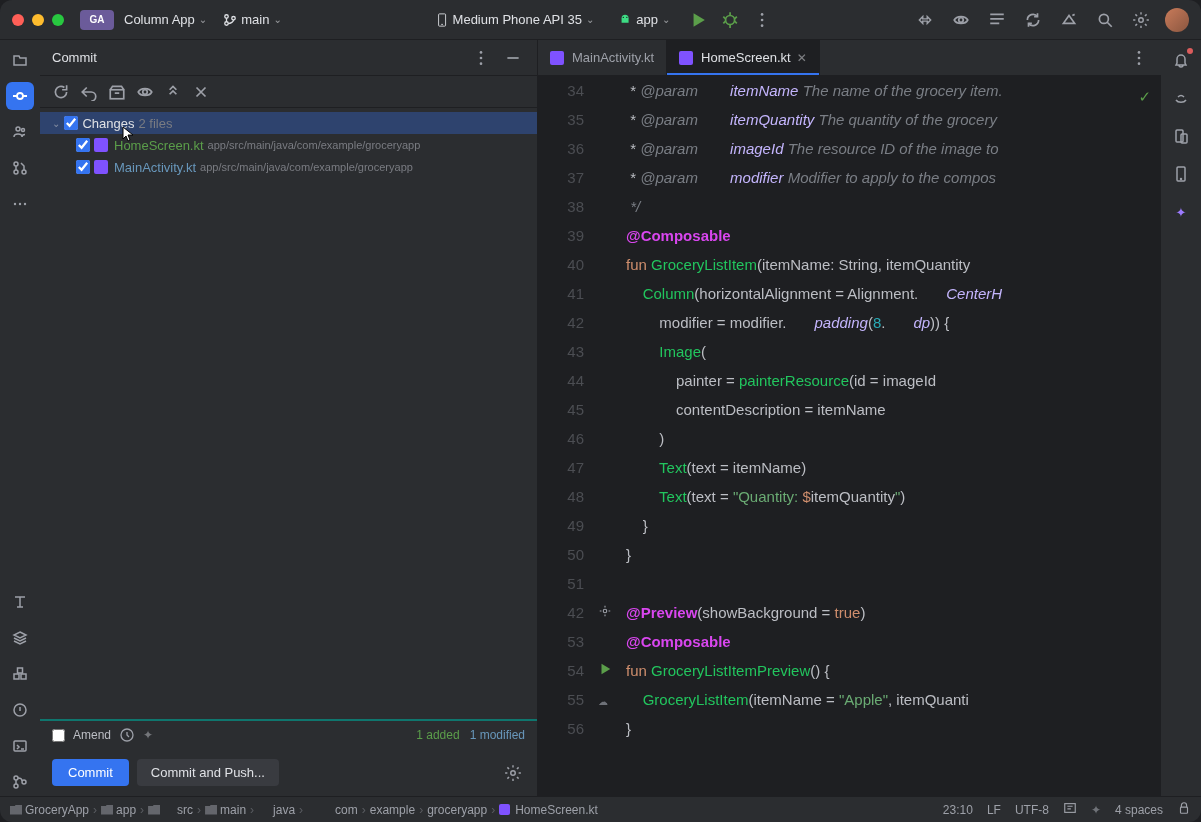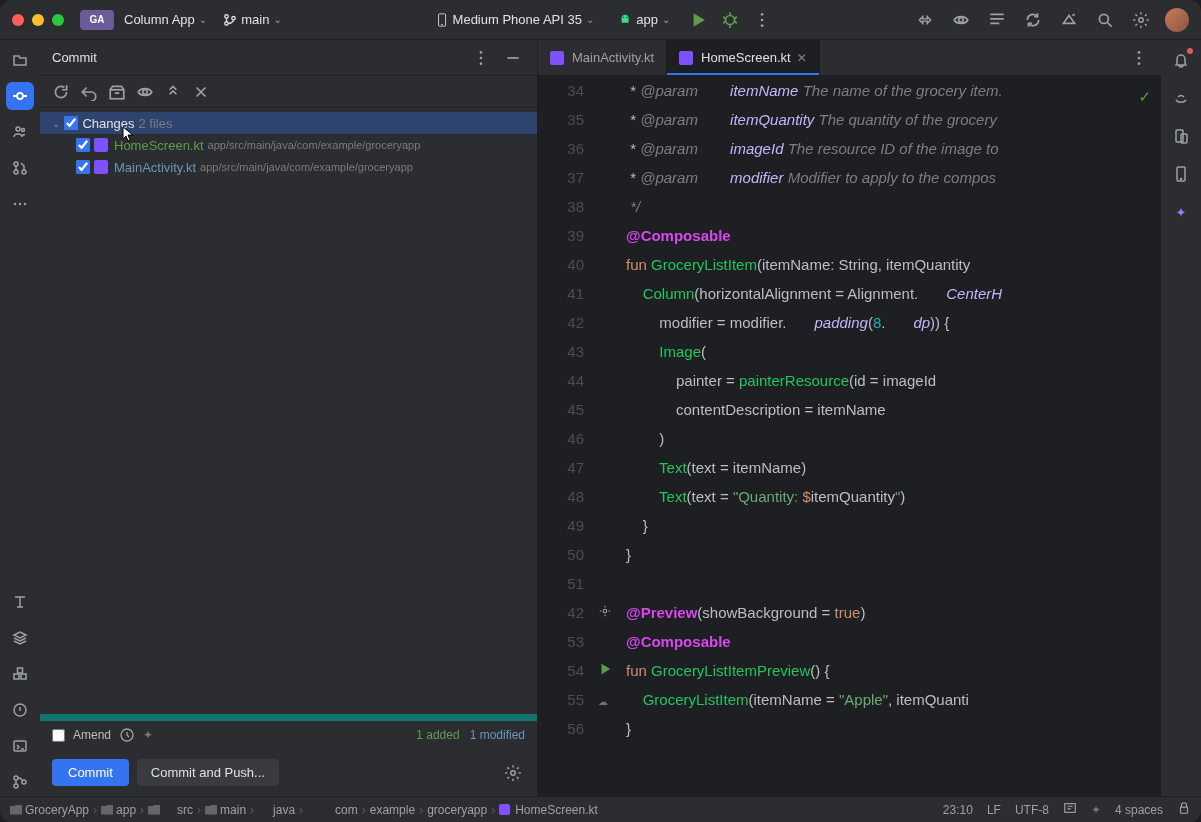--- a/index.html
+++ b/index.html
@@ -36,21 +36,21 @@
 .tree-row input[type=checkbox] { accent-color: #3574f0; width: 14px; height: 14px; }
 .tree-label { color: #dfe1e5; font-weight: 500; }
 .tree-count { color: #7a7c82; }
 .file-row { padding-left: 36px; }
 .file-name { color: #dfe1e5; }
 .file-name.added { color: #5b9e4a; }
 .file-name.modified { color: #6897bb; }
 .file-path { color: #7a7c82; font-size: 11px; }
 .kt-icon { width: 14px; height: 14px; display: inline-flex; background: #7f52ff; border-radius: 2px; margin-right: 2px; }
 .cursor-img { position: absolute; left: 82px; top: 18px; width: 12px; height: 16px; pointer-events: none; }
-.amend-row { display: flex; align-items: center; gap: 8px; padding: 6px 12px; border-top: 7px solid #0f766e; font-size: 12px; }
+.amend-row { display: flex; align-items: center; gap: 8px; padding: 6px 12px; border-top: 2px solid #0f766e; font-size: 12px; }
 .amend-row .right { margin-left: auto; display: flex; gap: 10px; }
 .added-txt { color: #5b9e4a; } .mod-txt { color: #6897bb; }
 .commit-msg { height: 240px; padding: 10px 12px; background: #2b2d30; border-top: 1px solid #1e1f22; }
 .commit-msg textarea { width: 100%; height: 100%; background: transparent; border: none; outline: none; color: #bcbec4; font-family: 'JetBrains Mono', monospace; font-size: 15px; resize: none; }
 .commit-msg textarea::placeholder { color: #5a5d63; }
 .commit-actions { display: flex; align-items: center; gap: 8px; padding: 10px 12px; }
 .btn-primary { background: #3574f0; color: #fff; border: none; padding: 6px 16px; border-radius: 4px; font-size: 13px; cursor: pointer; }
 .btn-secondary { background: #393b40; color: #dfe1e5; border: none; padding: 6px 14px; border-radius: 4px; font-size: 13px; cursor: pointer; }
 .editor-area { flex: 1; display: flex; flex-direction: column; min-width: 0; }
 .tabs { height: 36px; display: flex; align-items: stretch; background: #2b2d30; border-bottom: 1px solid #1e1f22; }

